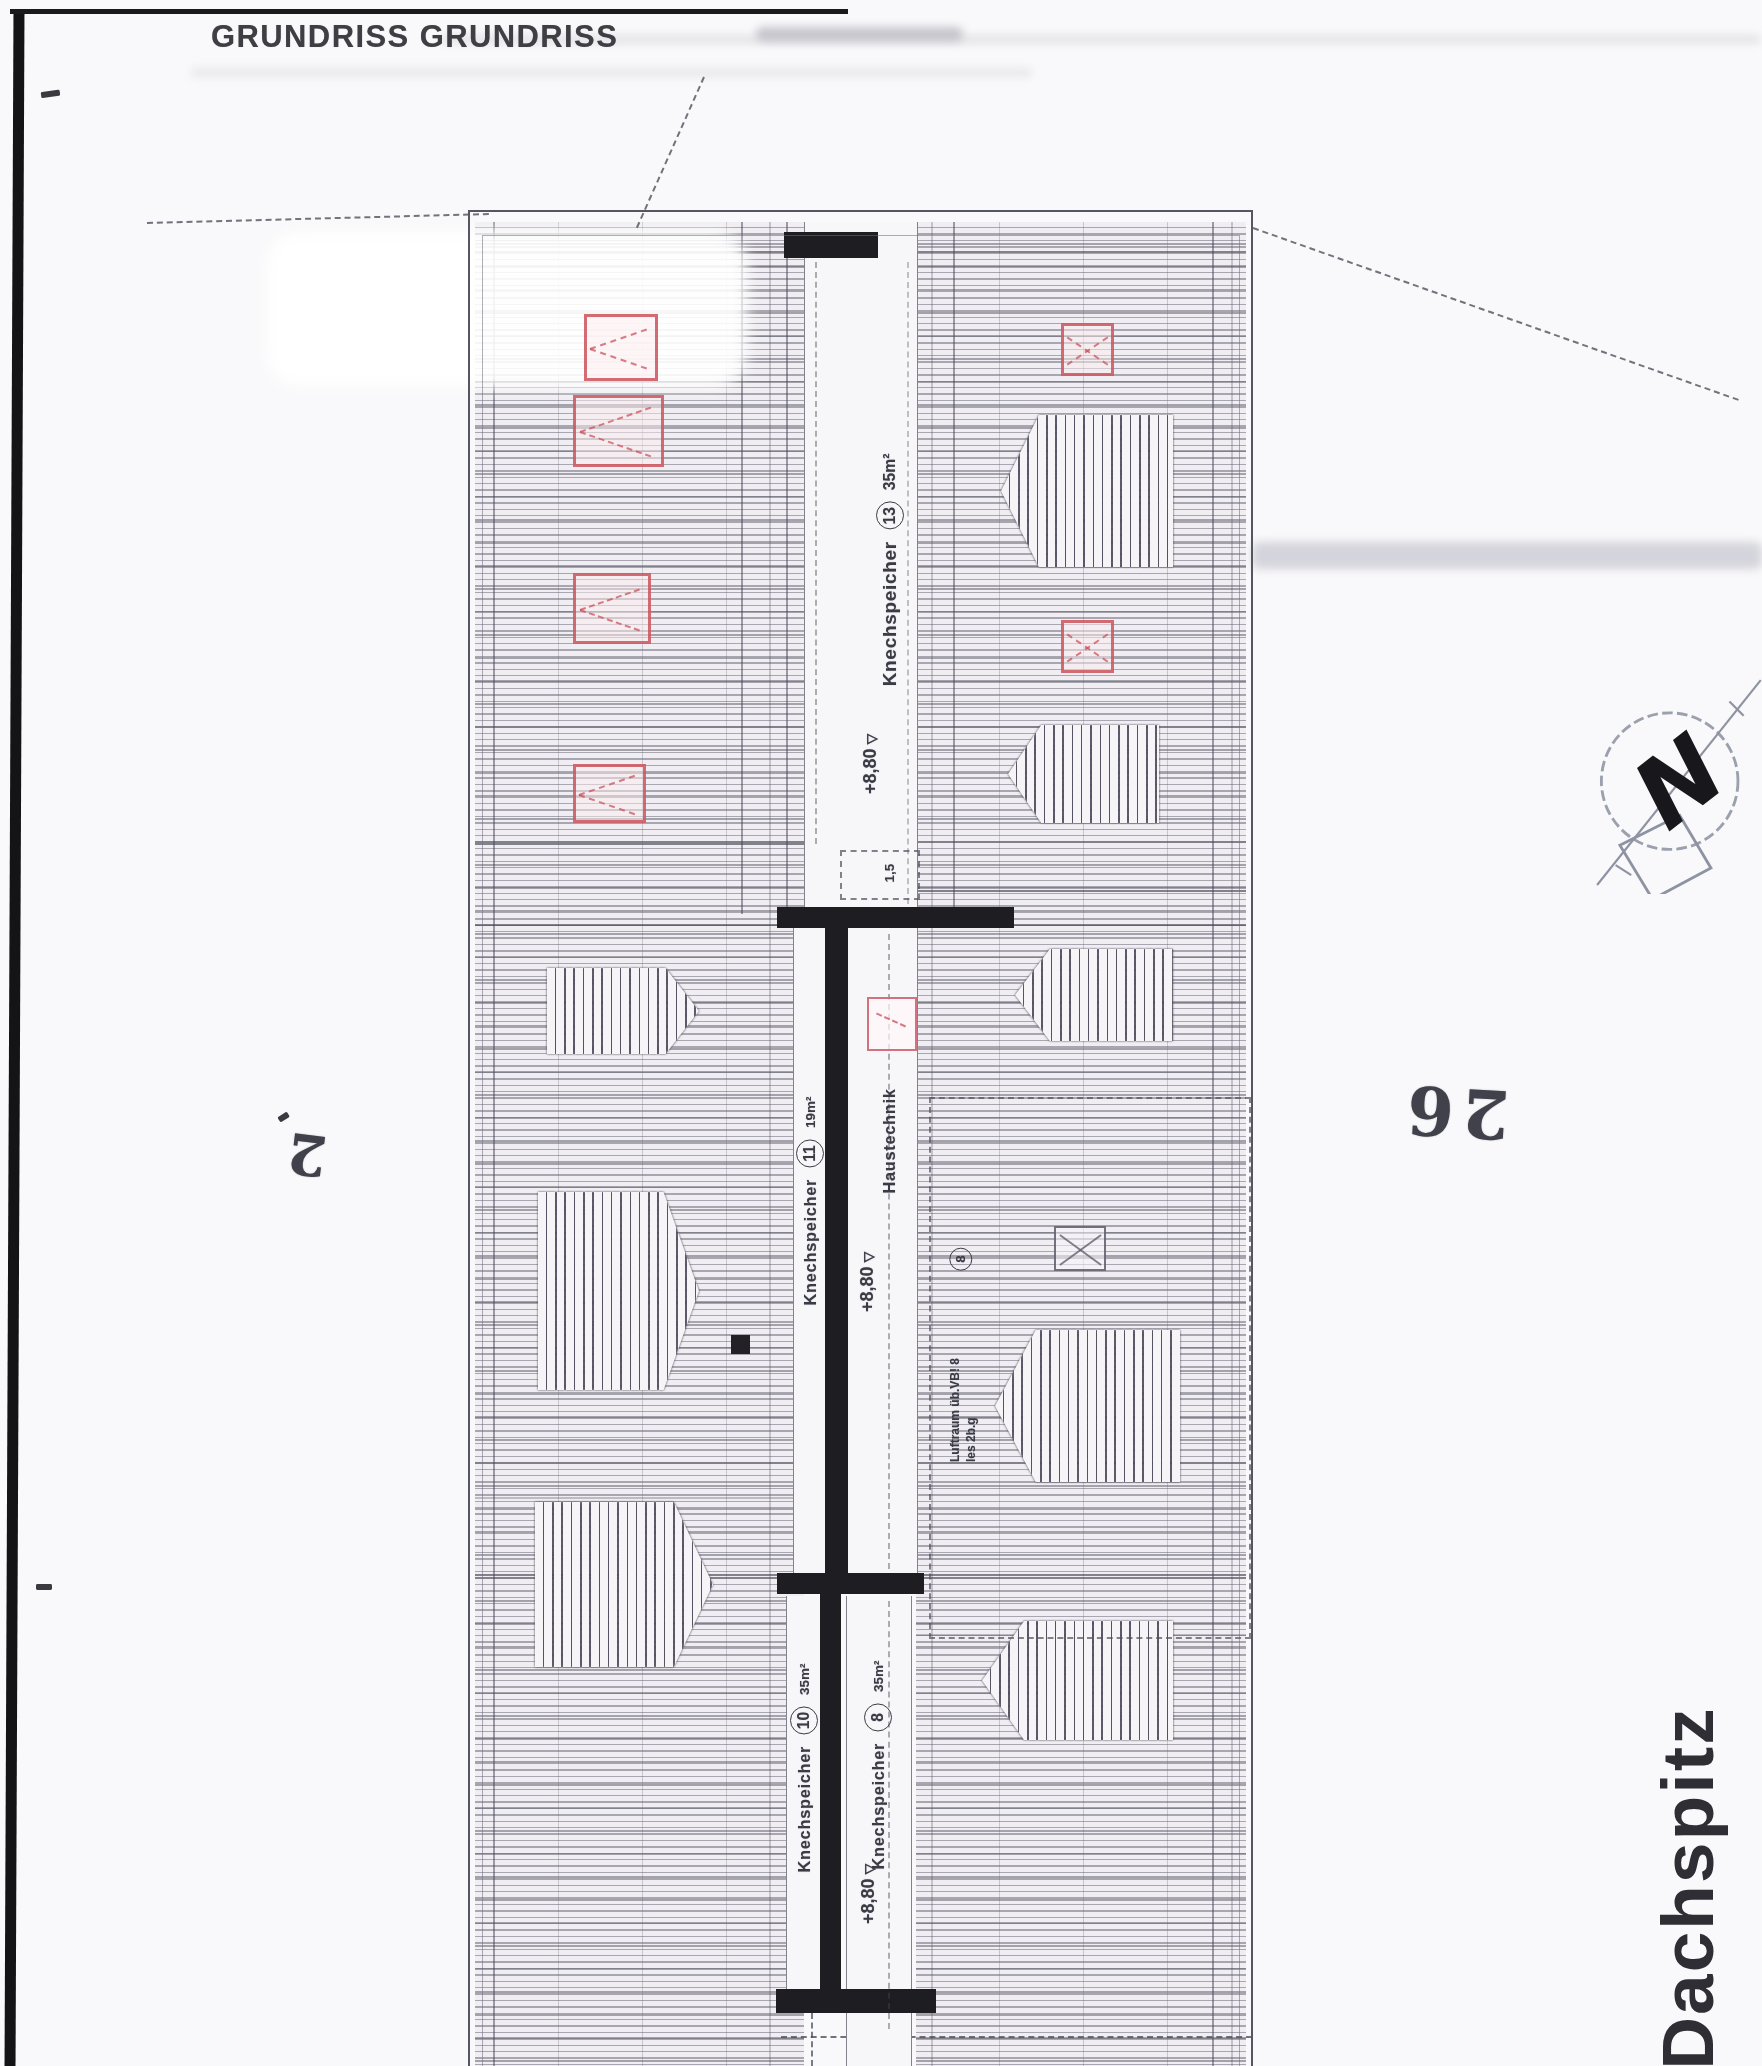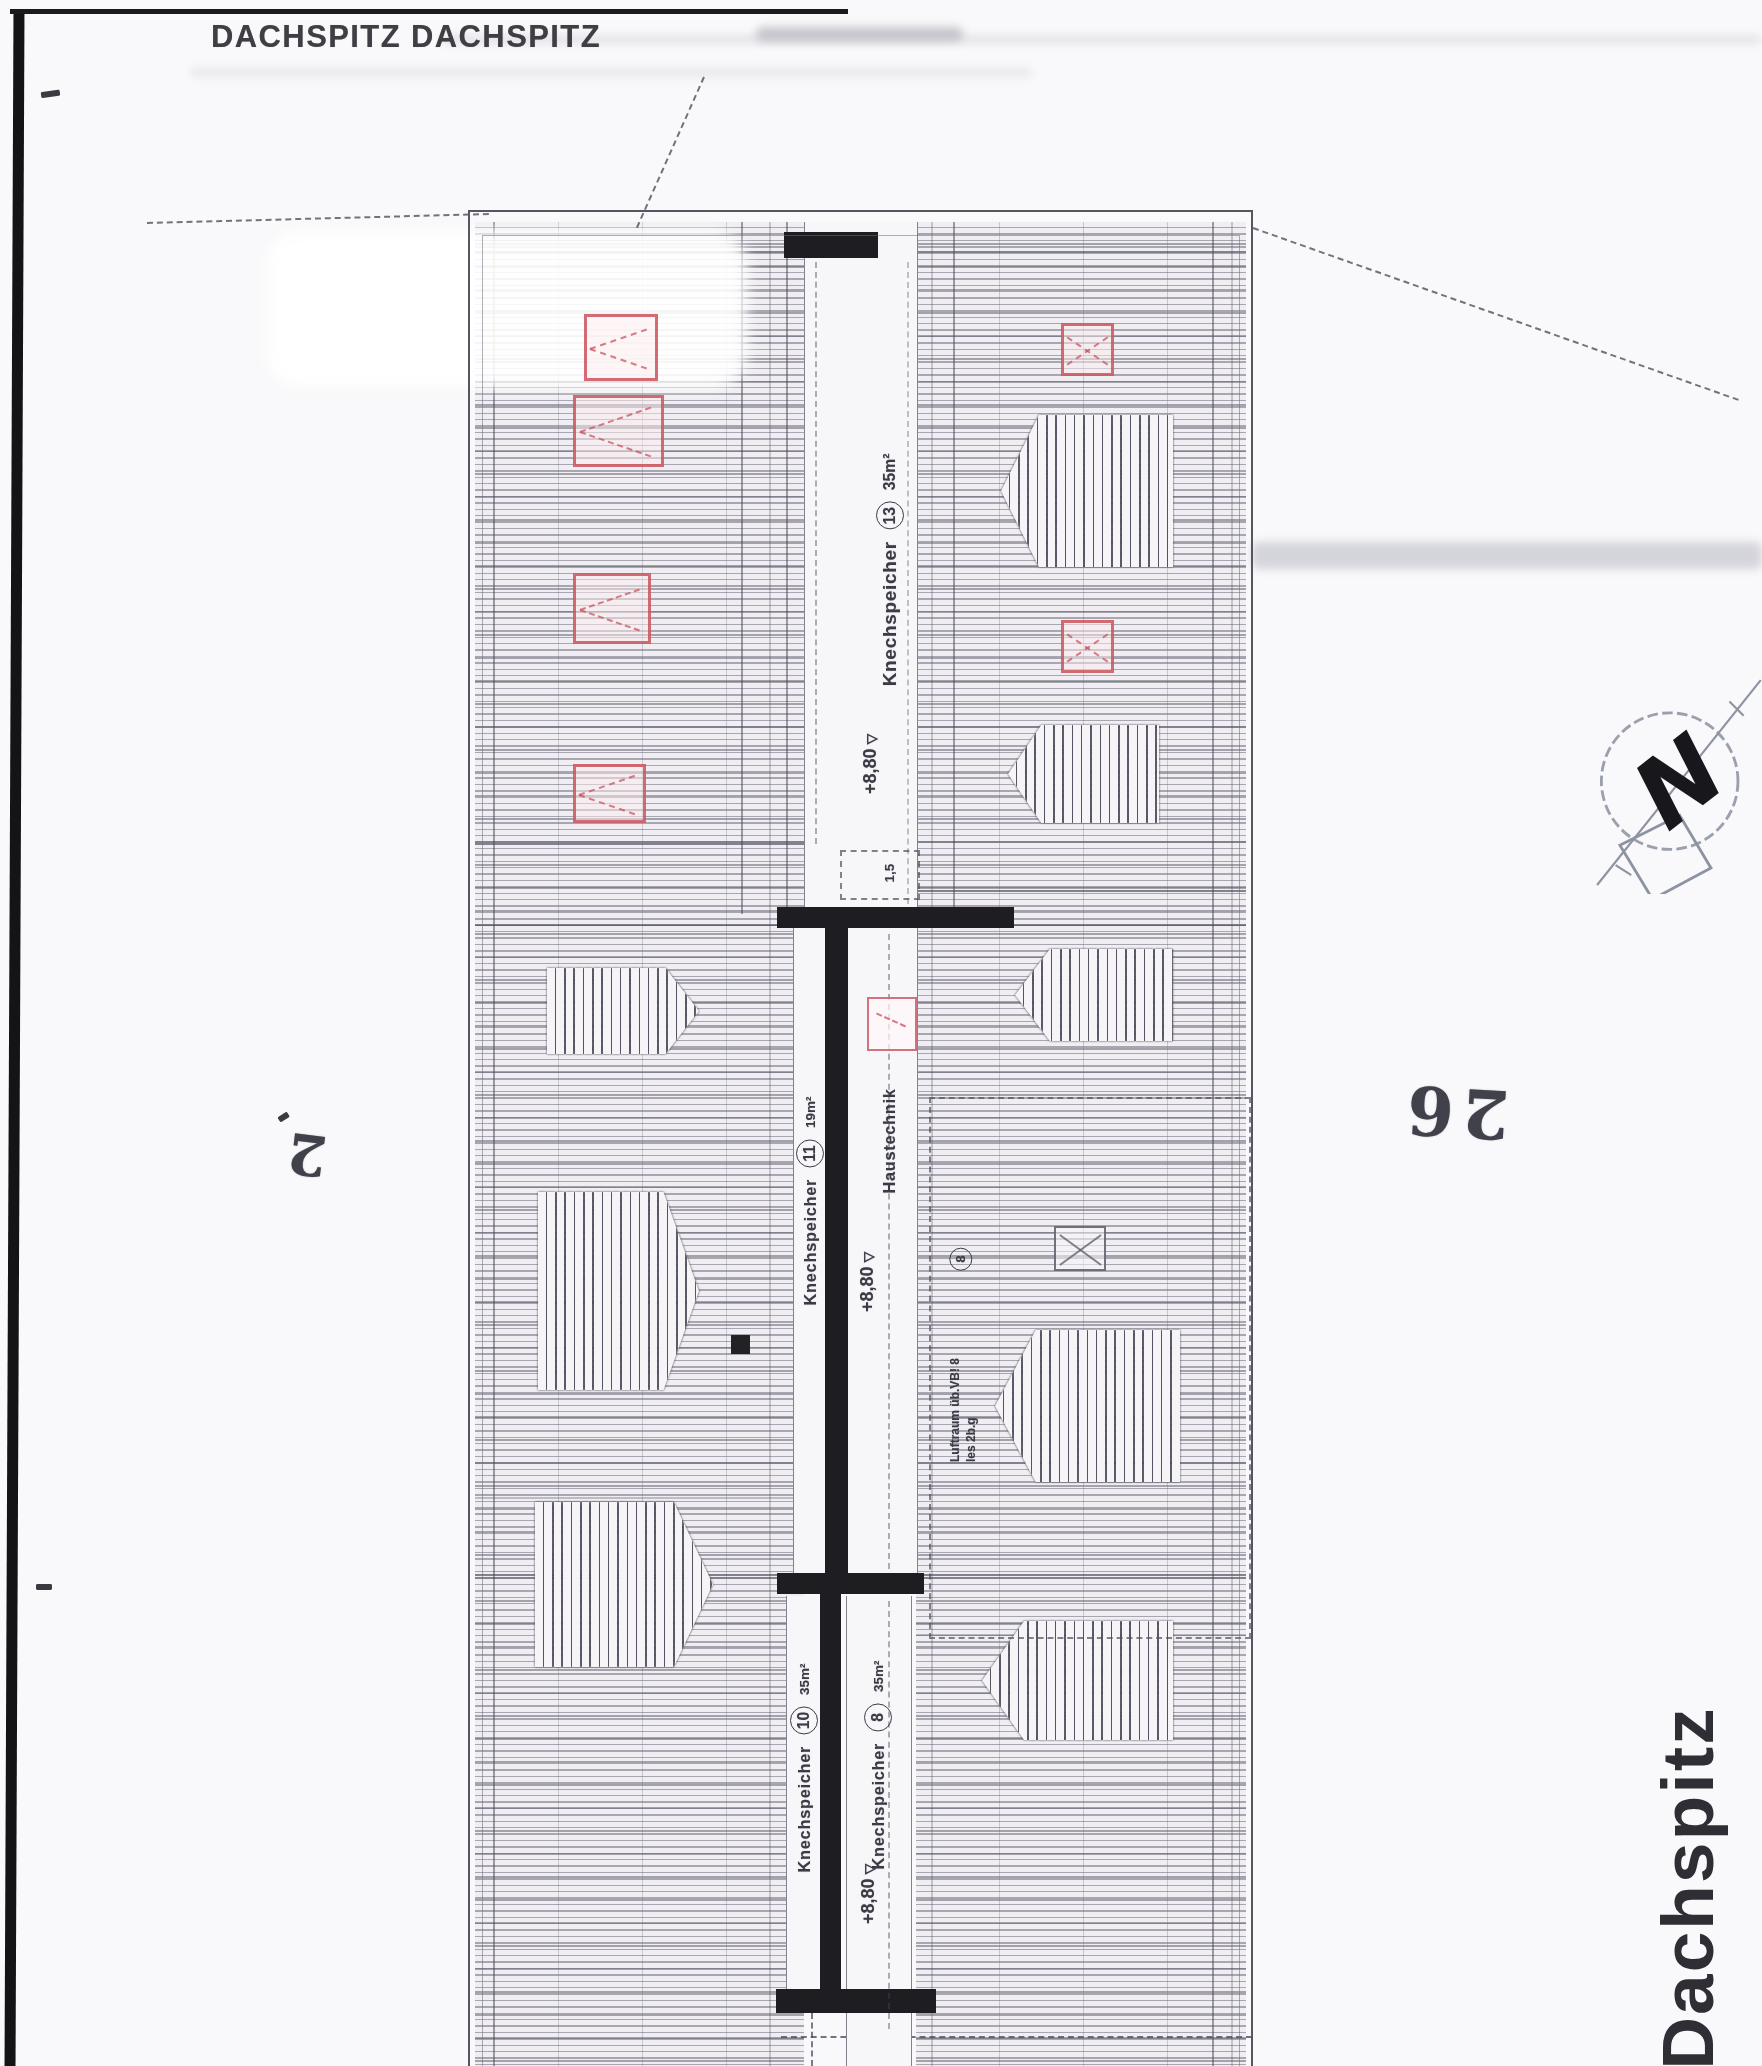--- a/index.html
+++ b/index.html
@@ -214,21 +214,21 @@
   <div class="rlabel" style="left:961px;top:1259px;">
     <span class="circ small">8</span>
   </div>
   <div class="rlabel" style="left:964px;top:1410px;">
     <span>
       <span class="luft">Luftraum üb.VB! 8</span>
       <span class="luft">les 2b.g</span>
     </span>
   </div>
 
-  <div class="title">DACHSPITZ DACHSPITZ</div>
+  <div class="title">GRUNDRISS GRUNDRISS</div>
   <div class="hand hand26">26</div>
   <div class="hand hand2">2</div>
   <div class="sheet">Dachspitz</div>
 
   <svg class="north" viewBox="0 0 246 308">
     <circle cx="112" cy="150" r="96" fill="none" stroke="#9ba0ae" stroke-width="4" stroke-dasharray="15 6"></circle>
     <line x1="10" y1="296" x2="240" y2="8" stroke="#8d93a3" stroke-width="3"></line>
     <line x1="196" y1="38" x2="216" y2="58" stroke="#8d93a3" stroke-width="3"></line>
     <line x1="36" y1="268" x2="58" y2="282" stroke="#8d93a3" stroke-width="3"></line>
     <polygon points="42,240 126,198 170,272 88,316" fill="none" stroke="#8d93a3" stroke-width="4"></polygon>

